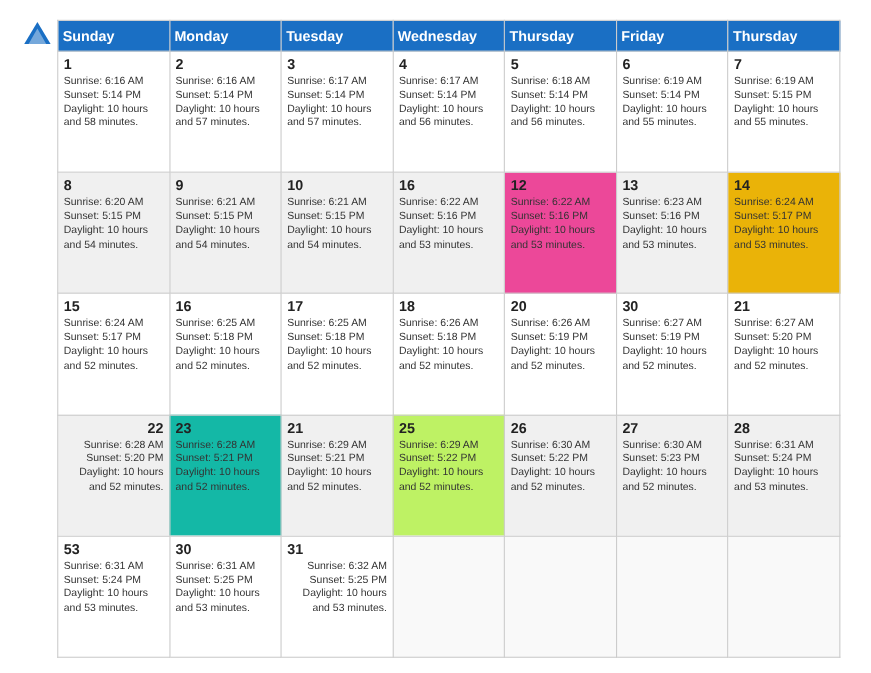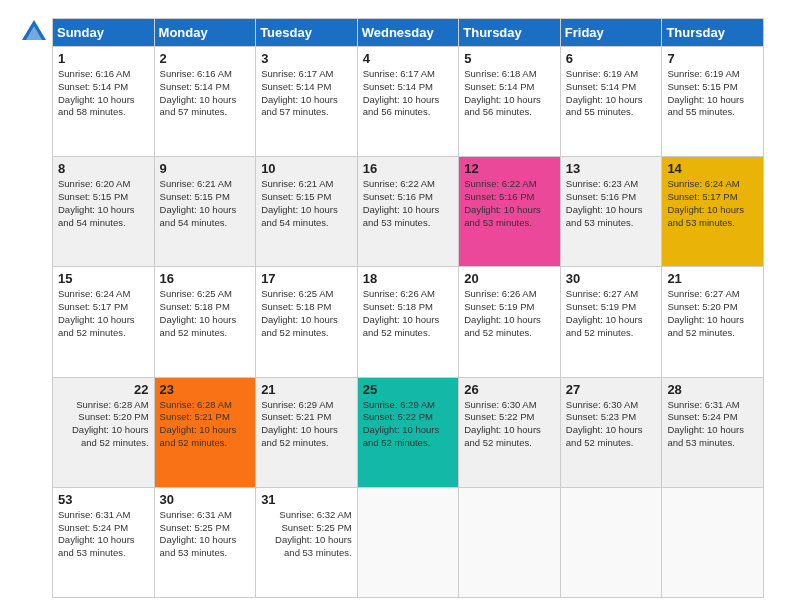--- a/index.html
+++ b/index.html
@@ -292,35 +292,35 @@
           </td>
         </tr>
         <tr>
           <td style="background: rgb(240, 240, 240); text-align: right;">
             <span class="day-num">22</span>
             <div class="day-info" style="white-space: pre-line;">Sunrise: 6:28 AM
 Sunset: 5:20 PM
 Daylight: 10 hours
 and 52 minutes.</div>
           </td>
-          <td style="background: #f97316;">
+          <td style="background: #14b8a6;">
             <span class="day-num">23</span>
             <div class="day-info" style="white-space: pre-line;">Sunrise: 6:28 AM
 Sunset: 5:21 PM
 Daylight: 10 hours
 and 52 minutes.</div>
           </td>
           <td style="background: rgb(240, 240, 240);">
             <span class="day-num">21</span>
             <div class="day-info" style="white-space: pre-line;">Sunrise: 6:29 AM
 Sunset: 5:21 PM
 Daylight: 10 hours
 and 52 minutes.</div>
           </td>
-          <td style="background: #14b8a6;">
+          <td style="background: #bef264;">
             <span class="day-num">25</span>
             <div class="day-info" style="white-space: pre-line;">Sunrise: 6:29 AM
 Sunset: 5:22 PM
 Daylight: 10 hours
 and 52 minutes.</div>
           </td>
           <td style="background: rgb(240, 240, 240); margin-top: 21px;">
             <span class="day-num">26</span>
             <div class="day-info" style="white-space: pre-line;">Sunrise: 6:30 AM
 Sunset: 5:22 PM

